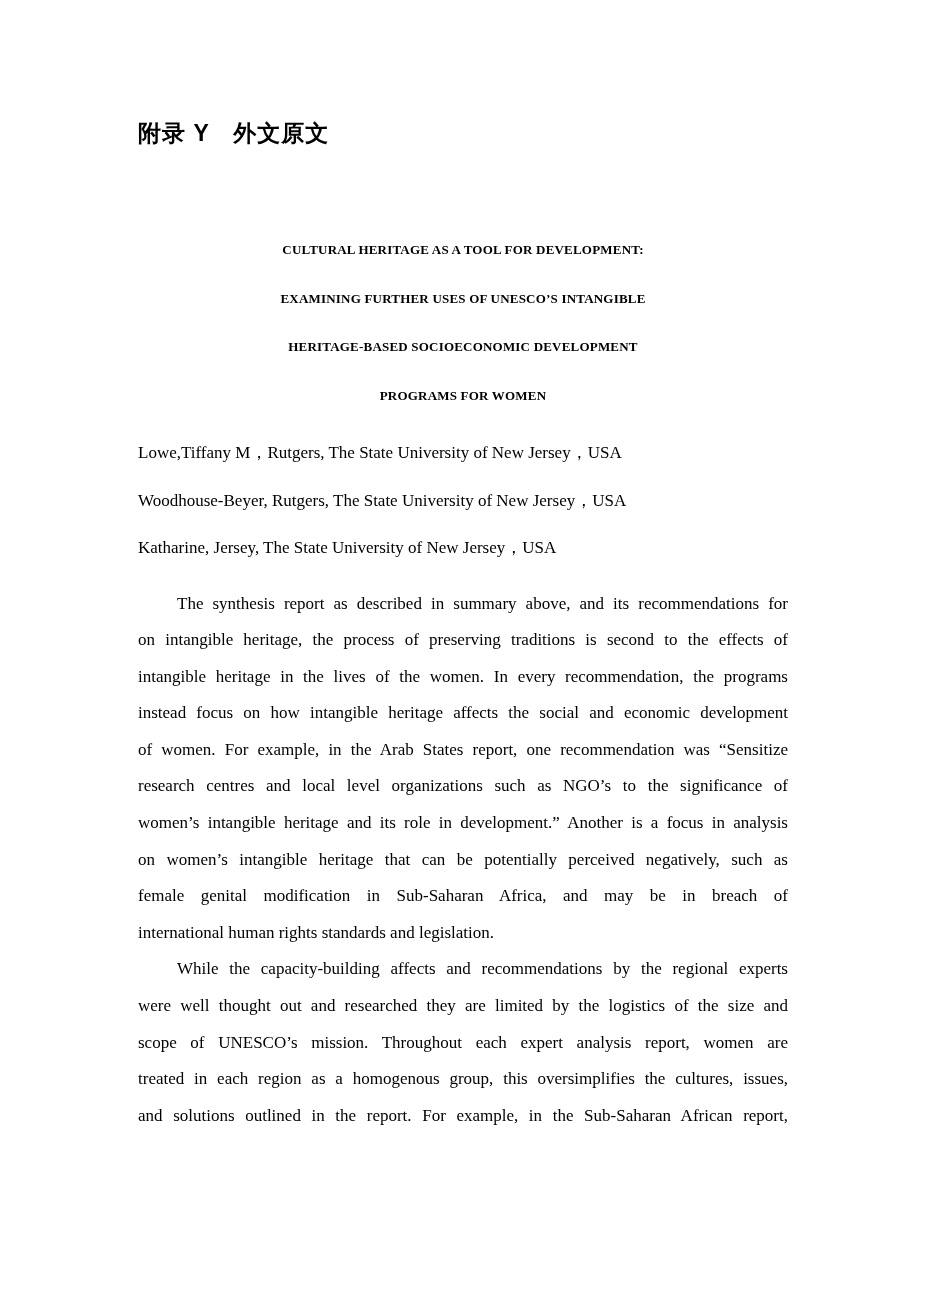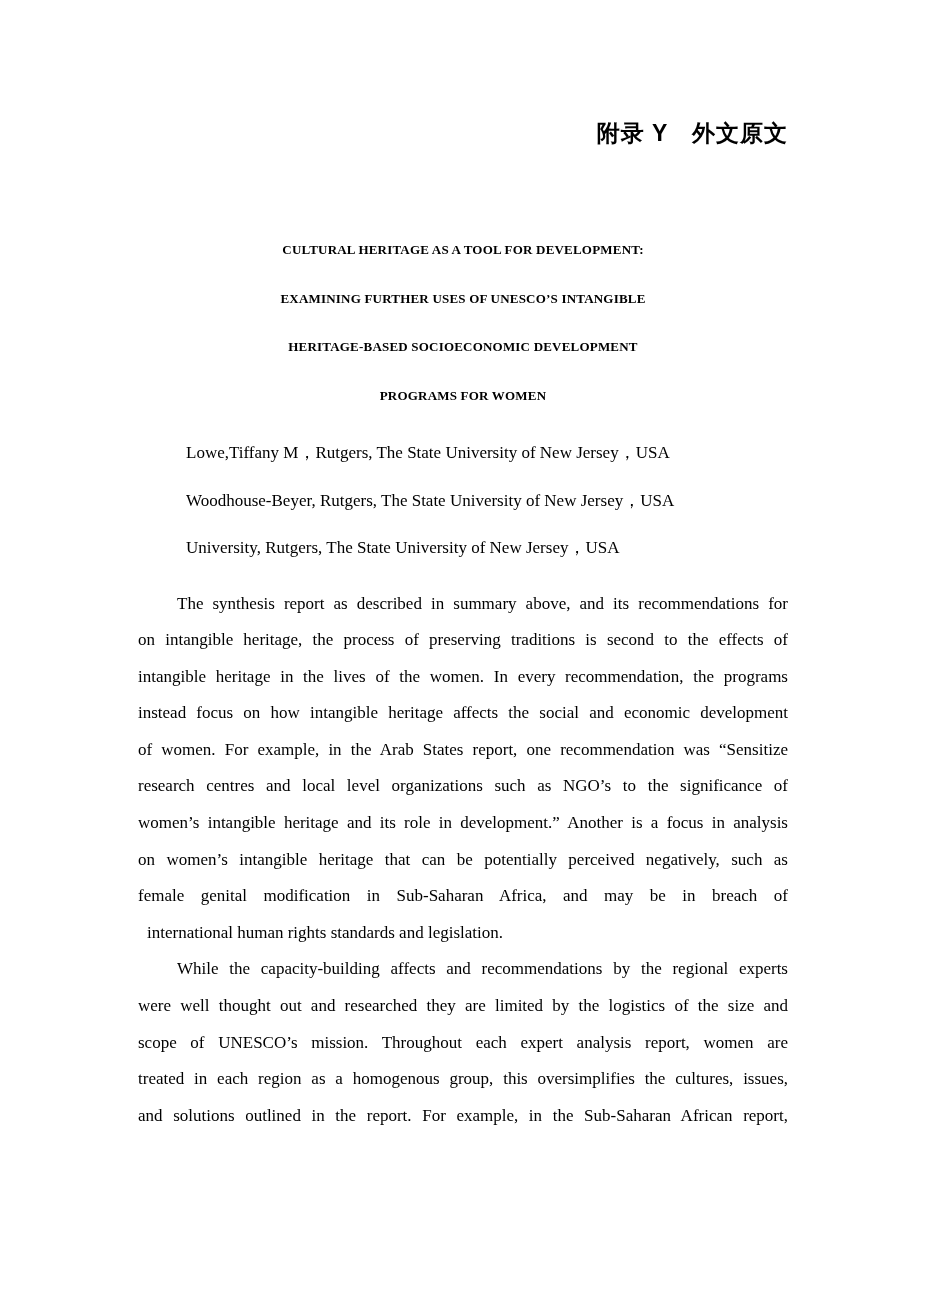--- a/index.html
+++ b/index.html
@@ -12,68 +12,67 @@
     color: #000000;
     padding: 118px 138px 0 138px;
     font-family: "Liberation Serif", "DejaVu Serif", serif;
     overflow: hidden;
   }
   .cn-title {
     font-family: "Liberation Sans", "DejaVu Sans", sans-serif;
     font-weight: bold;
     font-size: 23px;
     line-height: 30px;
-    text-align: right;
+    text-align: left;
     letter-spacing: 1px;
   }
   .en-title {
     margin-top: 78px;
     font-weight: bold;
     font-size: 13px;
     line-height: 48.5px;
     text-align: center;
     letter-spacing: 0.2px;
   }
   .authors {
     margin-top: 9px;
     font-size: 17px;
     line-height: 47.5px;
     text-align: left;
-    margin-left: 48px;
   }
   .body-text {
     margin-top: 14px;
     font-size: 17px;
     line-height: 36.6px;
   }
   .body-line {
     text-align: justify;
     text-align-last: justify;
   }
   .body-line.first { text-indent: 39px; }
-  .body-line.para-end { text-align-last: left; margin-left: 9px; }
+  .body-line.para-end { text-align-last: left; }
 </style>
 </head>
 <body>
 
 <div class="page">
 
   <h1 class="cn-title">附录 Y　外文原文</h1>
 
   <div class="en-title">
     <div class="en-title-line">CULTURAL HERITAGE AS A TOOL FOR DEVELOPMENT:</div>
     <div class="en-title-line">EXAMINING FURTHER USES OF UNESCO’S INTANGIBLE</div>
     <div class="en-title-line">HERITAGE-BASED SOCIOECONOMIC DEVELOPMENT</div>
     <div class="en-title-line">PROGRAMS FOR WOMEN</div>
   </div>
 
   <div class="authors">
     <div class="author-line">Lowe,Tiffany M，Rutgers, The State University of New Jersey，USA</div>
     <div class="author-line">Woodhouse-Beyer, Rutgers, The State University of New Jersey，USA</div>
-    <div class="author-line">University, Rutgers, The State University of New Jersey，USA</div>
+    <div class="author-line">Katharine, Jersey, The State University of New Jersey，USA</div>
   </div>
 
   <div class="body-text" id="body-text">
       <div class="paragraph">
         <div class="body-line first">The synthesis report as described in summary above, and its recommendations for</div>
         <div class="body-line">on intangible heritage, the process of preserving traditions is second to the effects of</div>
         <div class="body-line">intangible heritage in the lives of the women. In every recommendation, the programs</div>
         <div class="body-line">instead focus on how intangible heritage affects the social and economic development</div>
         <div class="body-line">of women. For example, in the Arab States report, one recommendation was “Sensitize</div>
         <div class="body-line">research centres and local level organizations such as NGO’s to the significance of</div>

